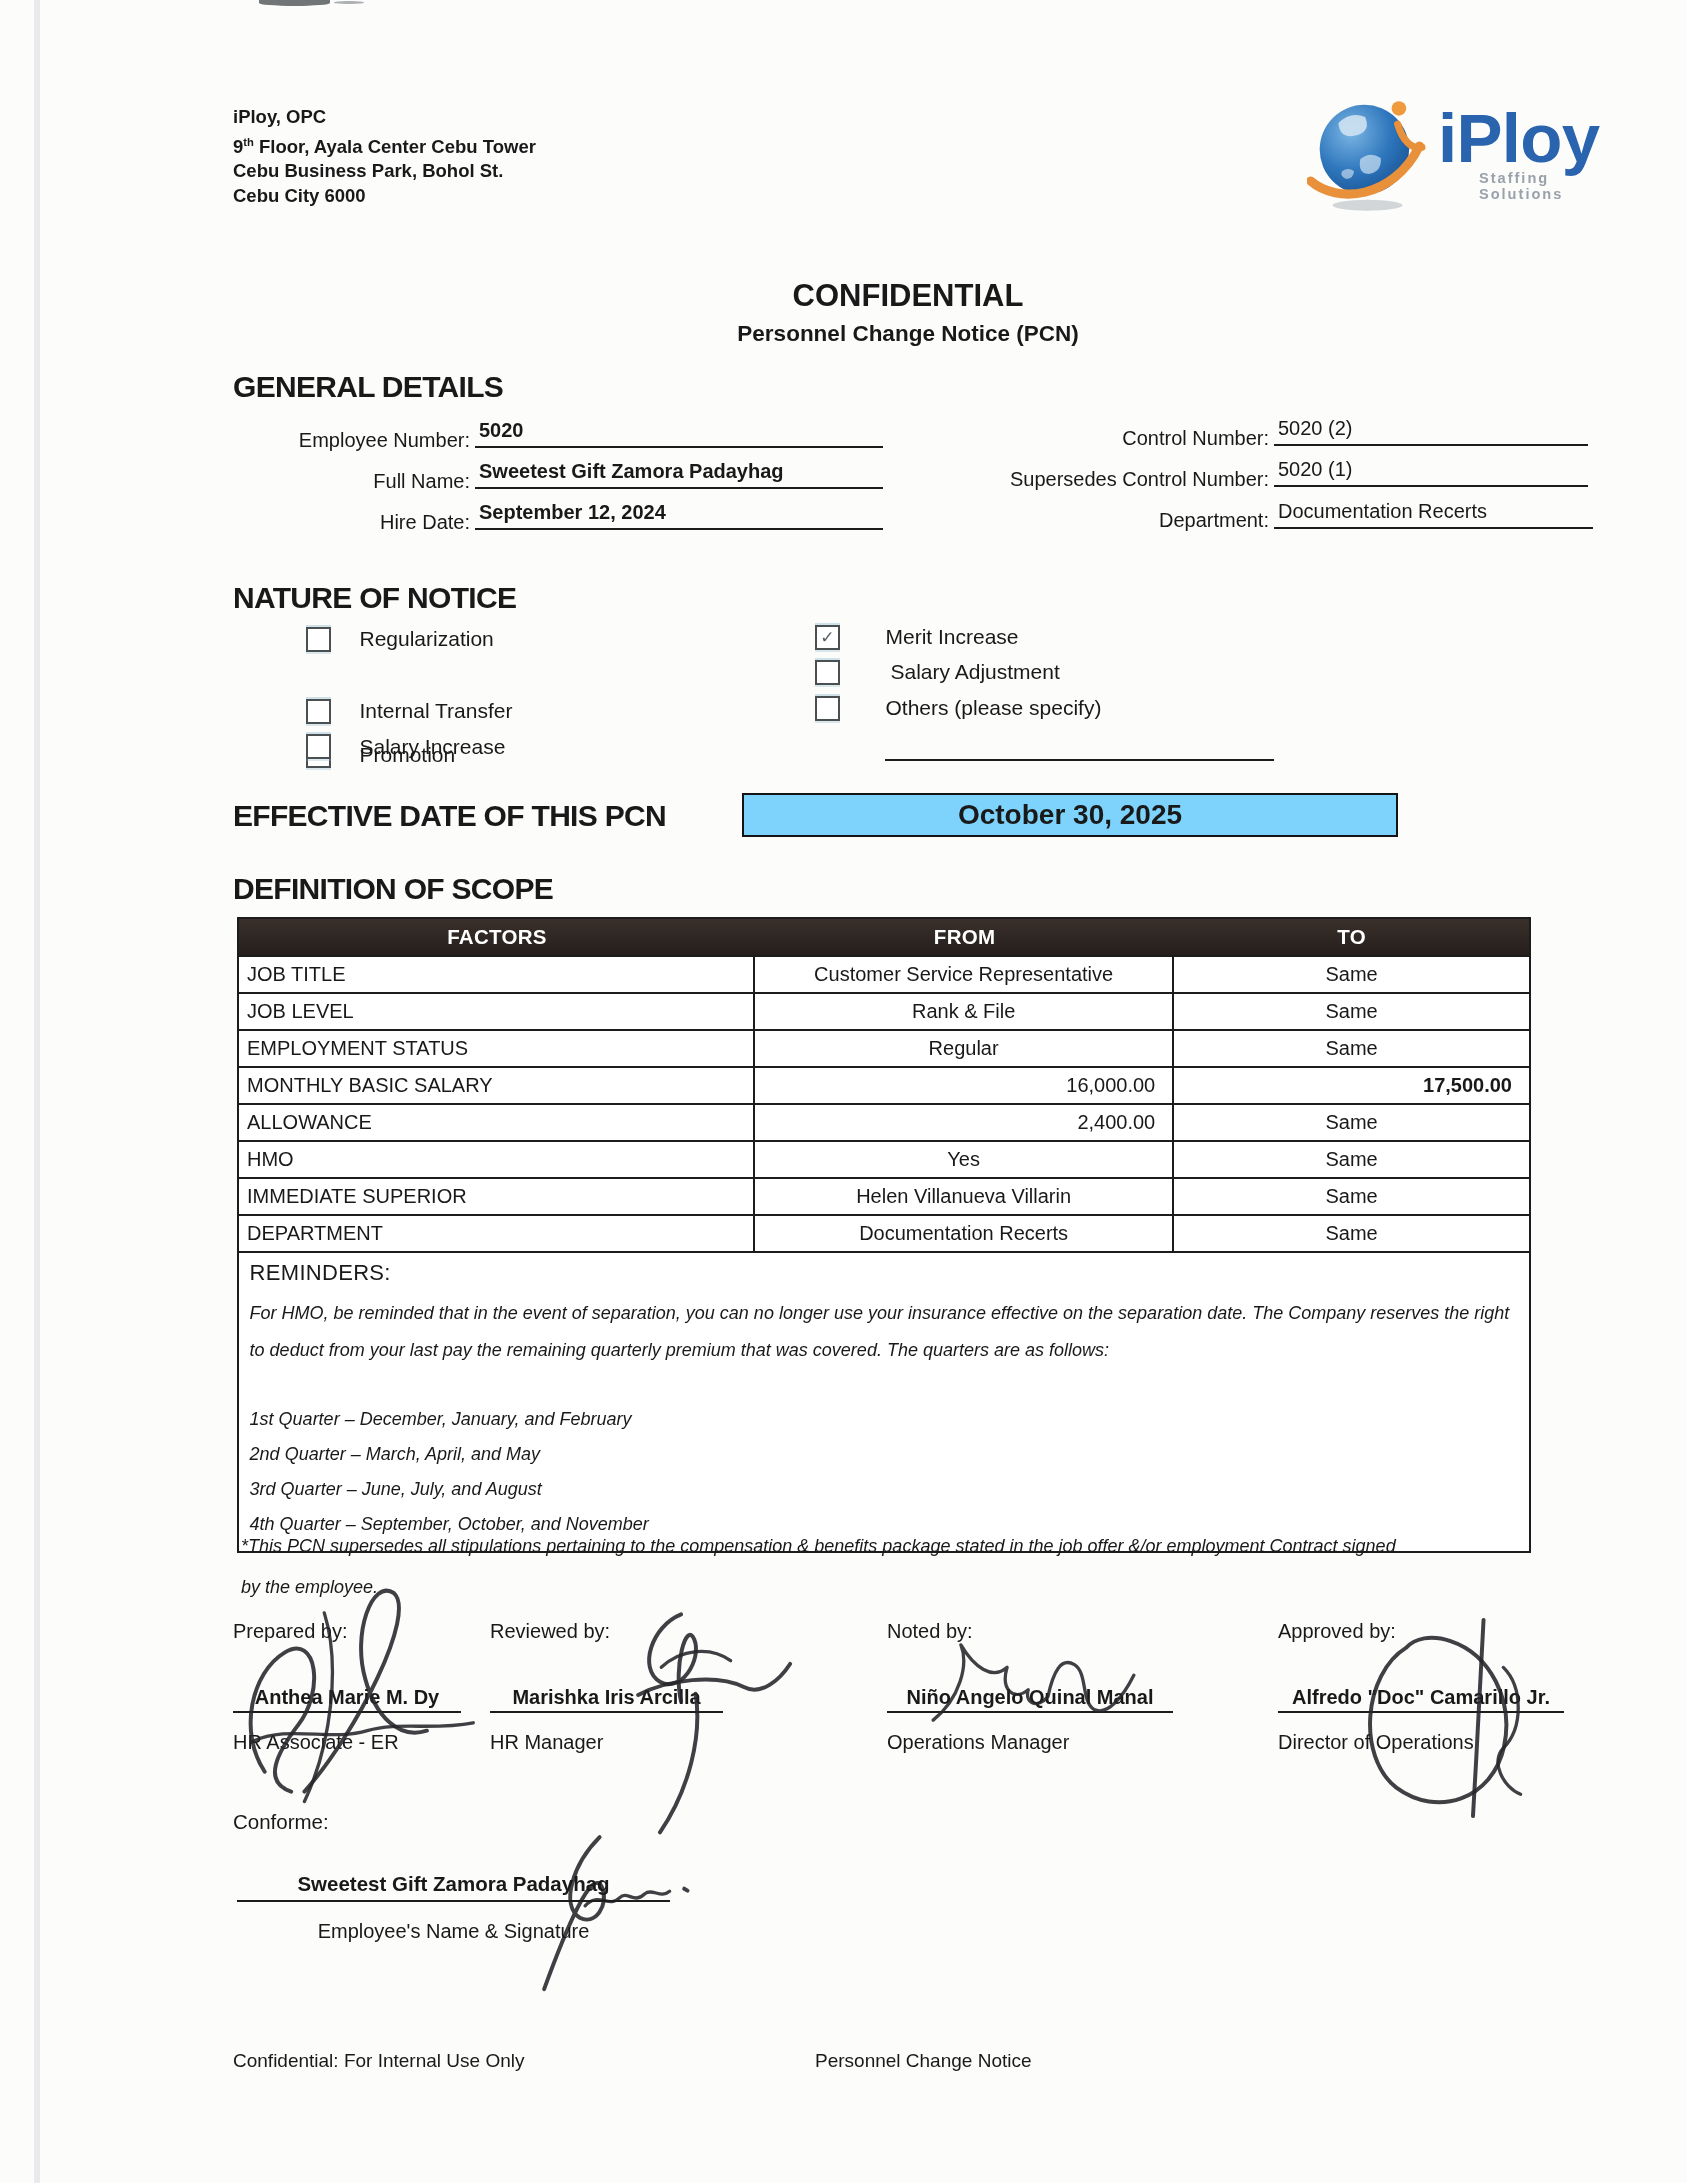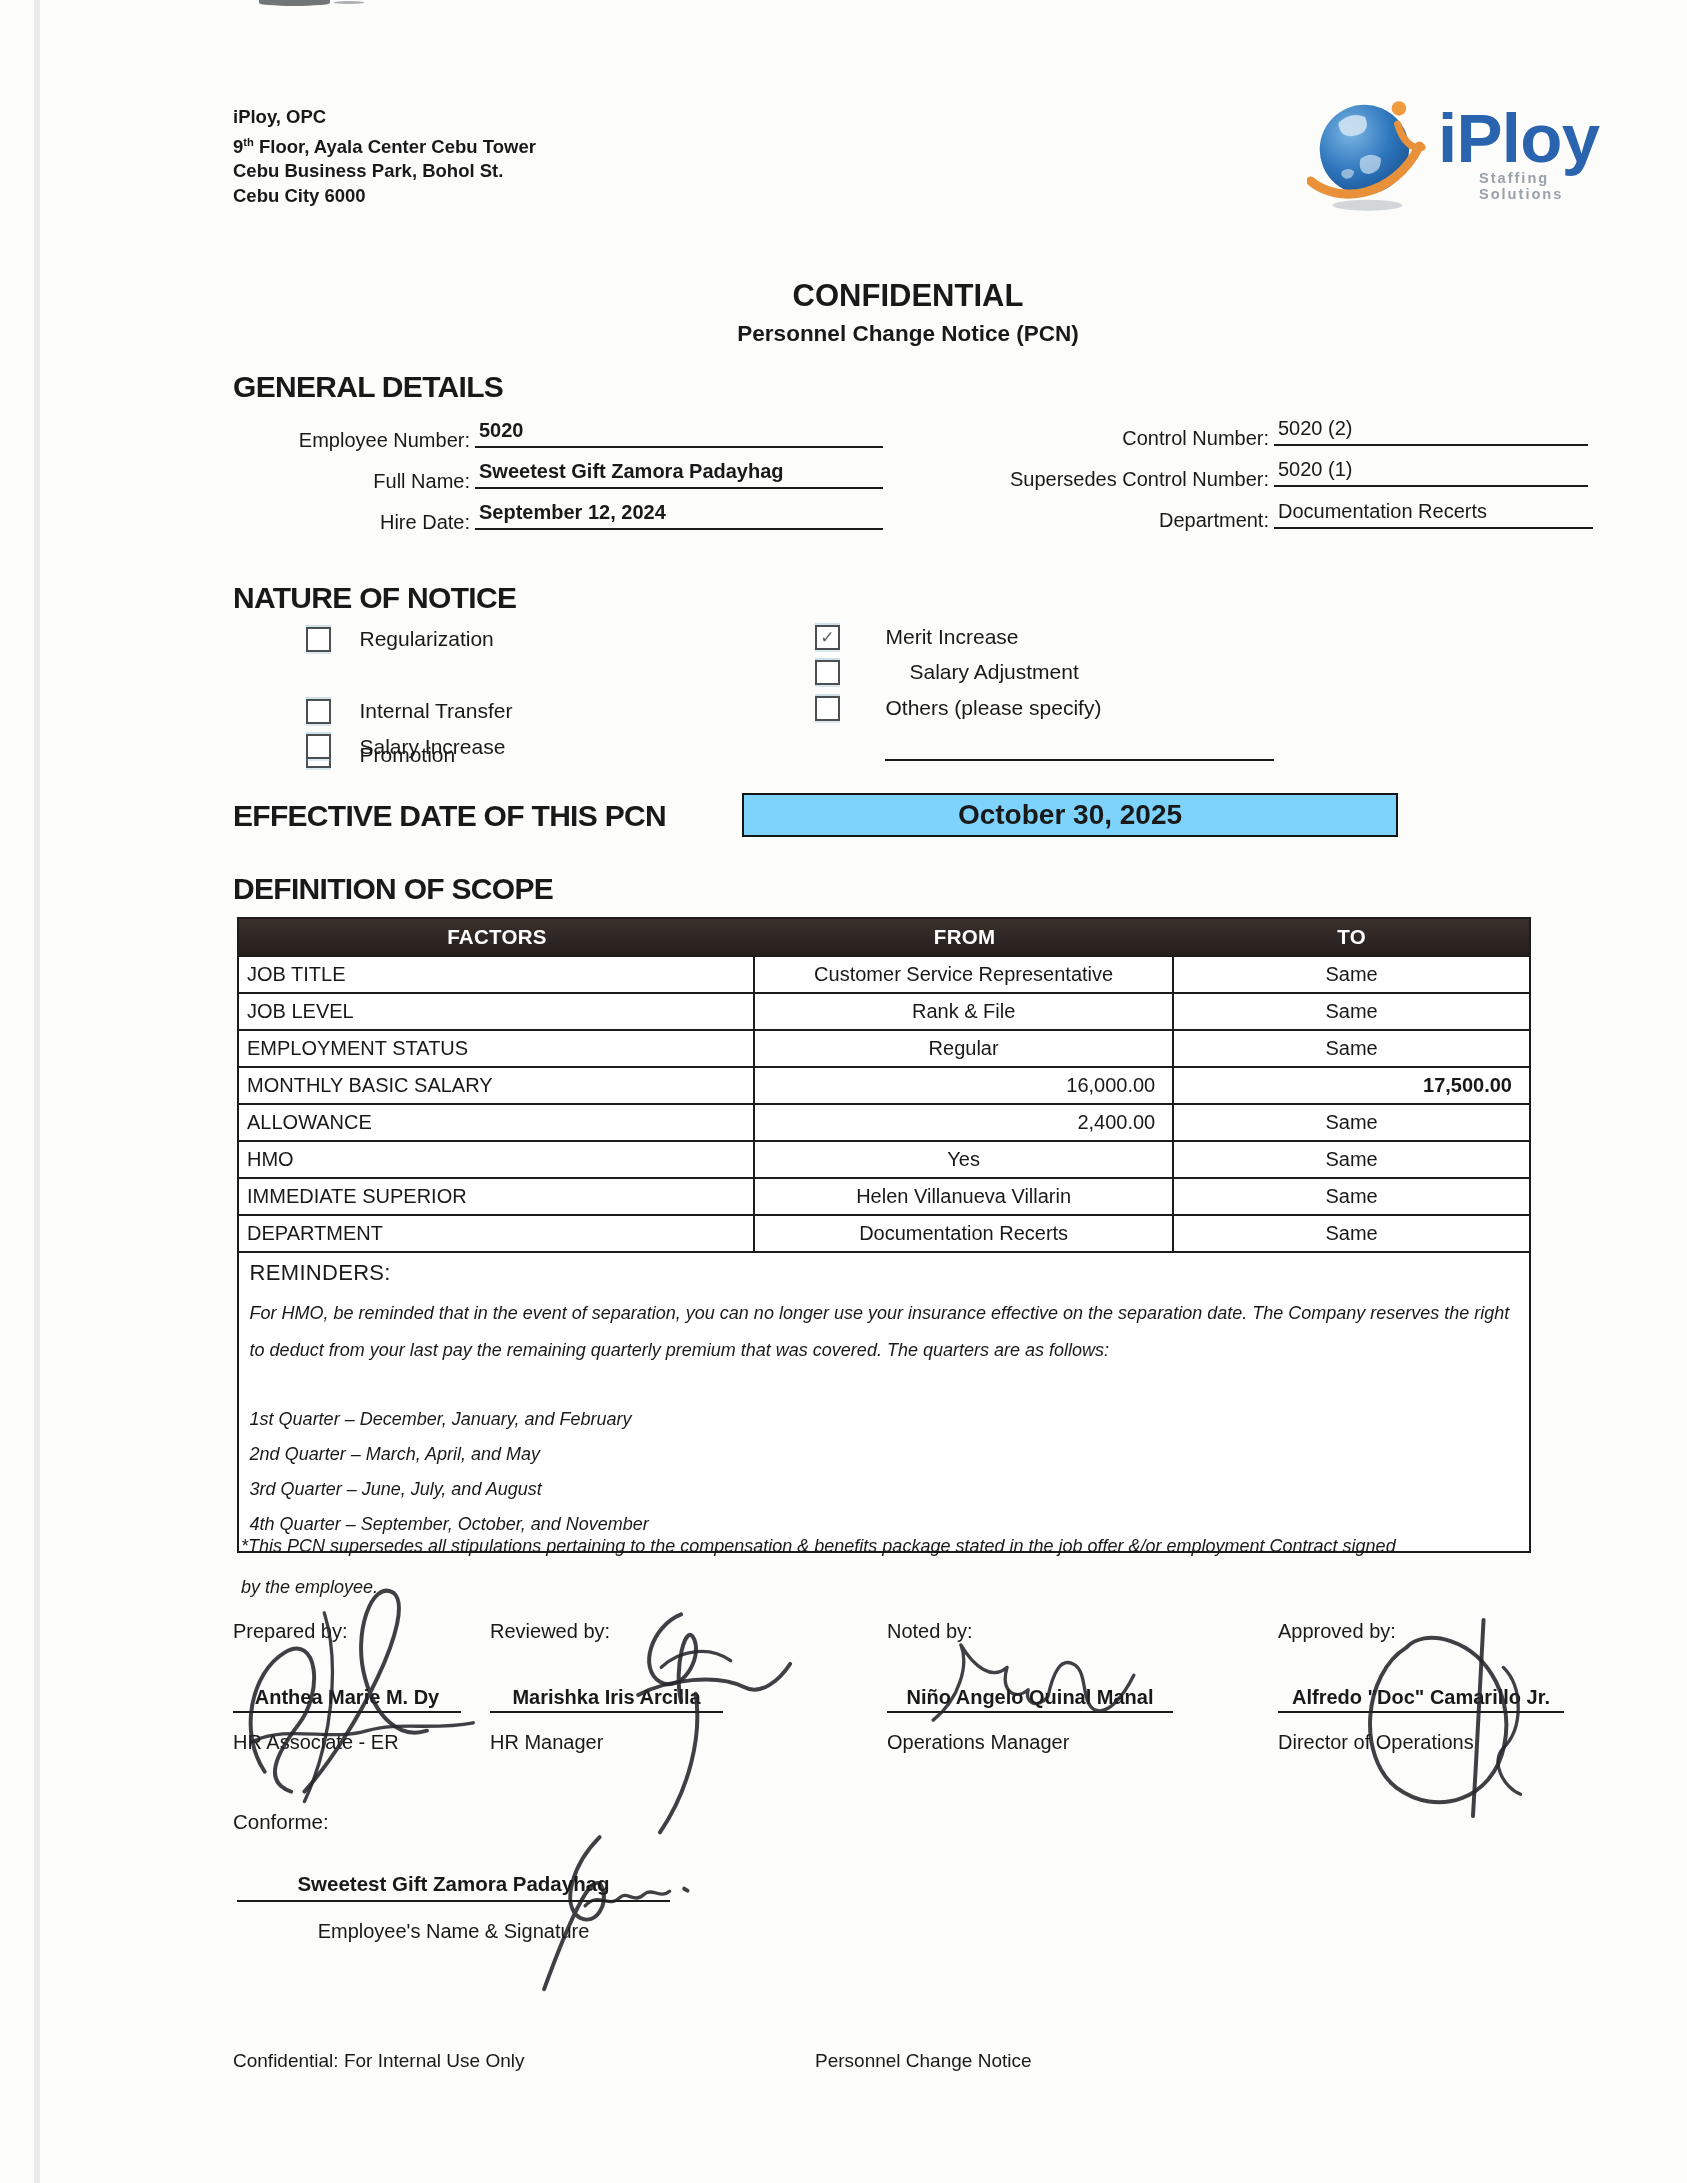--- a/index.html
+++ b/index.html
@@ -161,21 +161,21 @@
   <div class="abs cb-row" style="left:815px;top:625px;">
     <span class="cb">
         <span class="mark">✓</span>
       </span>
     <span class="cb-label" style="margin-left:46px;">Merit Increase</span>
   </div>
   <div class="abs cb-row" style="left:815px;top:660px;">
     <span class="cb">
         <span class="mark"></span>
       </span>
-    <span class="cb-label" style="margin-left:70px;">Salary Adjustment</span>
+    <span class="cb-label" style="margin-left:51px;">Salary Adjustment</span>
   </div>
   <div class="abs cb-row" style="left:815px;top:696px;">
     <span class="cb">
         <span class="mark"></span>
       </span>
     <span class="cb-label" style="margin-left:46px;">Others (please specify)</span>
   </div>
   <div class="abs blank-line" style="left:885px;top:740px;width:389px;height:18.5px;"></div>
 
   <div class="abs h1" style="left:233px;top:799px;">EFFECTIVE DATE OF THIS PCN</div>

